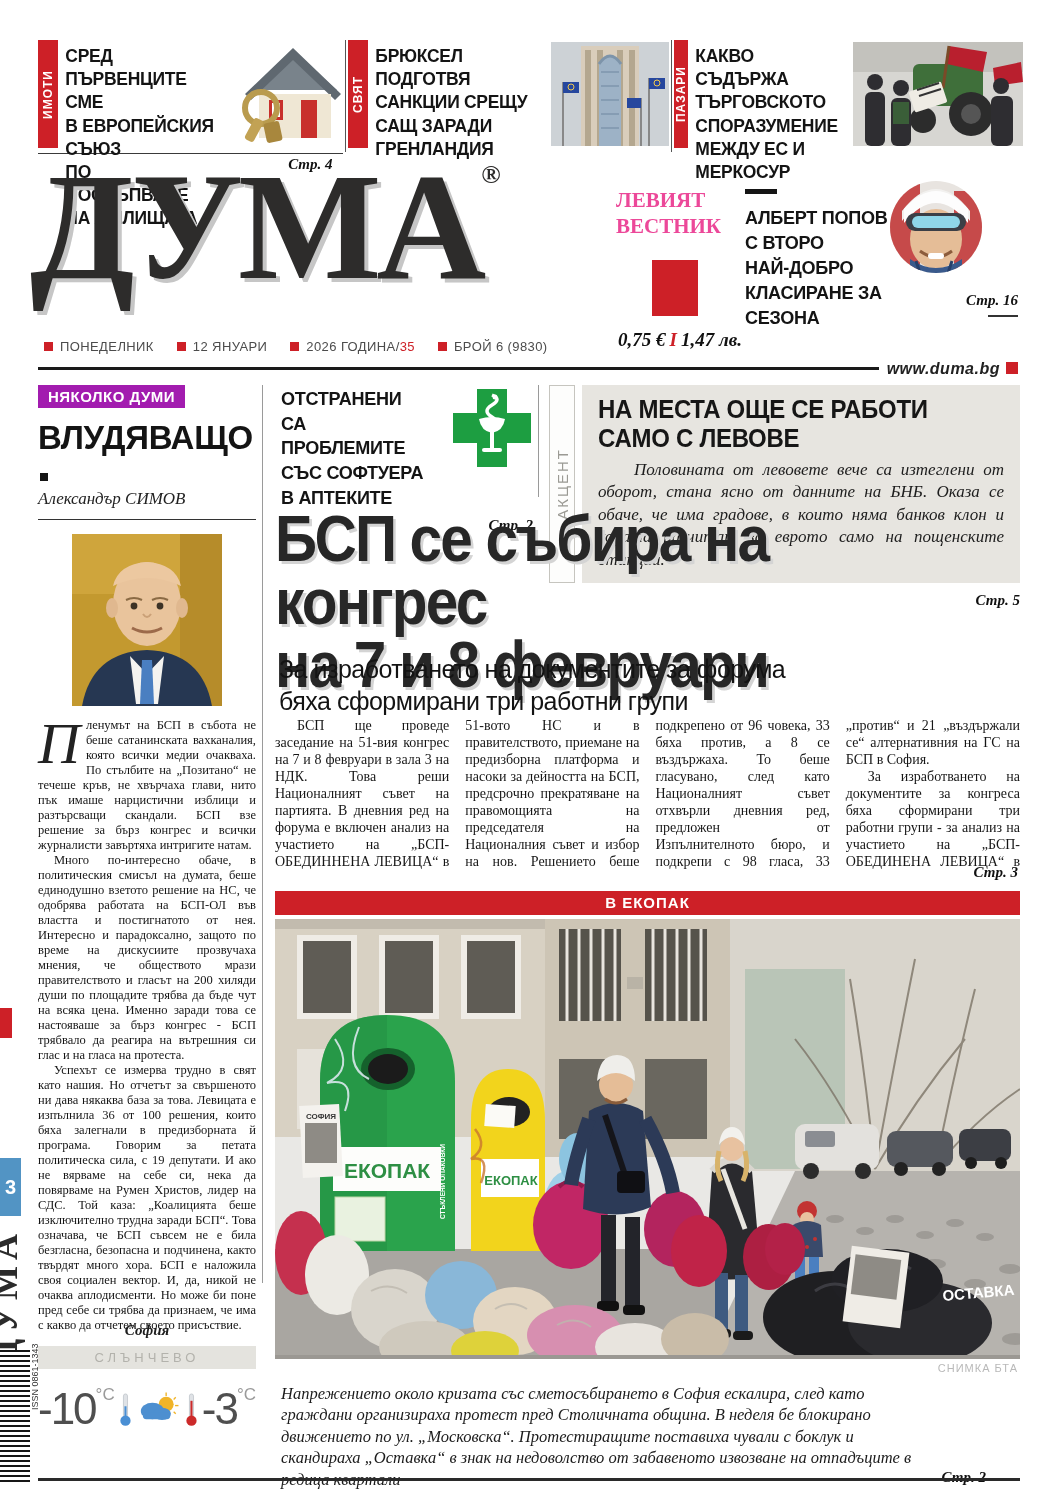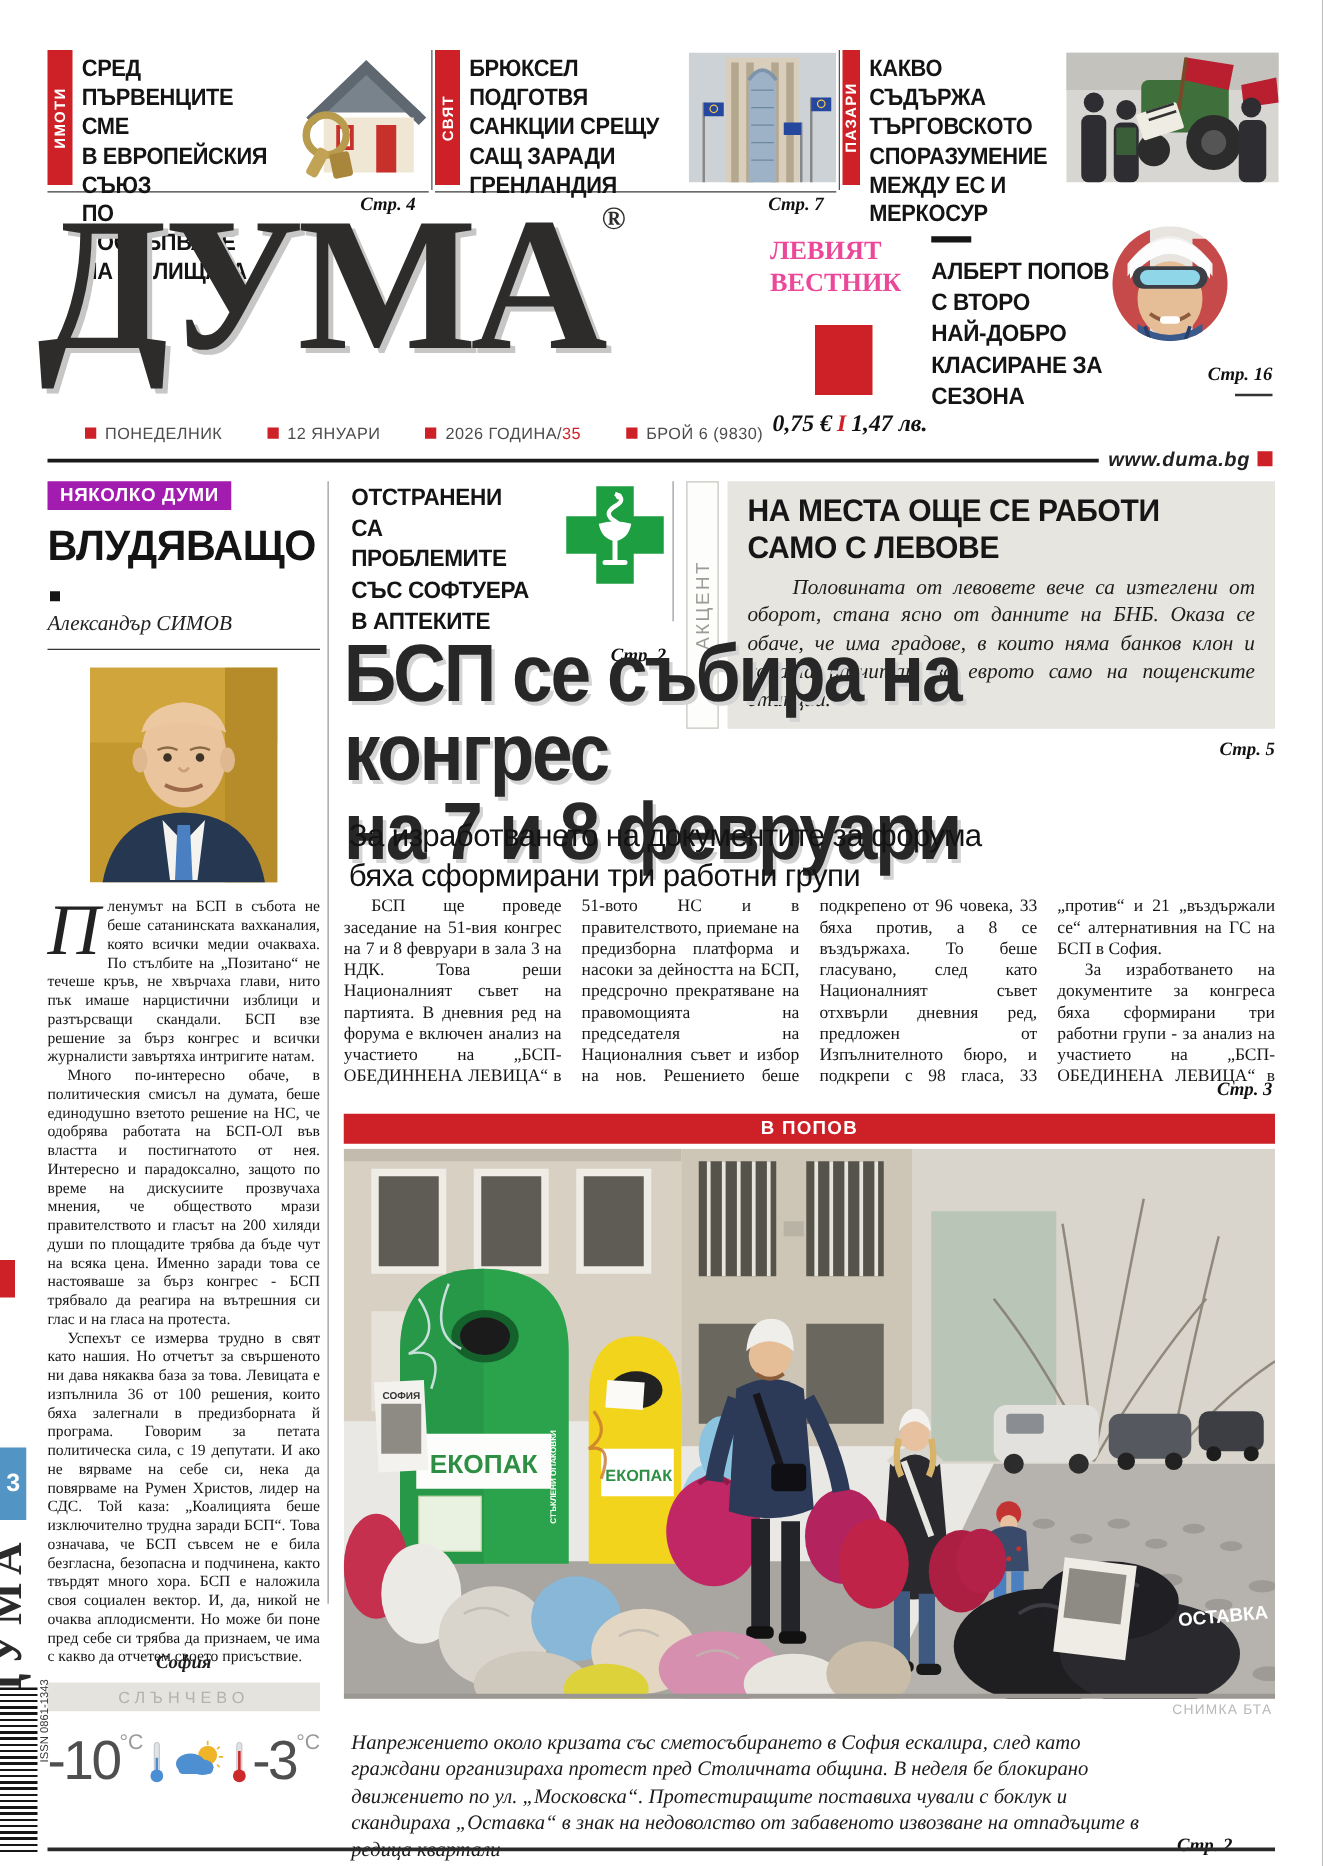--- a/index.html
+++ b/index.html
@@ -29,22 +29,22 @@
         letter-spacing:-5px;color:#2d2c2b;text-shadow:4px 4px 0 #c6c6c6;}
   .logo .reg{font-size:26px;letter-spacing:0;vertical-align:95px;text-shadow:none;color:#2d2c2b;}
   .tagline{position:absolute;left:578px;top:24px;font:700 21px/1.25 "Liberation Serif",serif;color:#ec4899;}
   .redsq{position:absolute;left:614px;top:97px;width:46px;height:56px;background:#cd2027;}
   .sdash{position:absolute;left:707px;top:26px;width:32px;height:5px;background:#151515;}
   .sport-title{position:absolute;left:707px;top:42px;width:215px;font-size:19px;line-height:1.32;
         color:#141414;transform:scaleX(.95);transform-origin:left top;}
   .skier{position:absolute;left:852px;top:18px;}
   .sport-page{position:absolute;left:860px;top:128px;width:120px;text-align:right;}
   .sport-page .dash{width:30px;height:2px;background:#333;margin:6px 0 0 auto;}
-  .dateline{position:absolute;left:6px;top:176px;display:flex;gap:36px;
-        font:400 13px "Liberation Sans",sans-serif;color:#4c4c4c;letter-spacing:.4px;margin-left:24px;}
+  .dateline{position:absolute;left:6px;top:176px;display:flex;gap:23px;
+        font:400 13px "Liberation Sans",sans-serif;color:#4c4c4c;letter-spacing:.4px;}
   .dl-item{display:flex;align-items:center;}
   .sq{display:inline-block;width:9px;height:9px;background:#cd2027;margin-right:7px;}
   .hl{color:#cd2027;}
   .price{position:absolute;left:580px;top:166px;font:700 italic 19px "Liberation Serif",serif;color:#111;}
   .price .pdiv{color:#cd2027;padding:0 4px;}
   .mrule{position:absolute;left:0;right:0;bottom:0;height:3px;background:#1a1a1a;}
   .sitetag{position:absolute;right:0;bottom:-8px;background:#fff;padding:0 2px 0 8px;
         font:700 italic 16px "Liberation Sans",sans-serif;color:#222;letter-spacing:.5px;}
   .wwwsq{display:inline-block;width:12px;height:12px;background:#cd2027;margin-left:6px;}
 
@@ -193,21 +193,20 @@
               <line x1="98" y1="36" x2="98" y2="104" stroke="#888" stroke-width="2"></line>
               <rect x="98" y="36" width="16" height="11" fill="#26479e"></rect>
               <circle cx="106" cy="41" r="3" fill="none" stroke="#f2c94c" stroke-width="1"></circle>
             </g>
           <g>
               <line x1="90" y1="56" x2="90" y2="104" stroke="#888" stroke-width="2"></line>
               <rect x="76" y="56" width="14" height="10" fill="#26479e"></rect>
             </g>
         </svg>
       </div>
-      <div class="tfoot"><span class="pref">Стр. 7</span></div>
     </div>
 
     <div class="tdiv"></div>
 
     <div class="teaser t3">
       <div class="trow">
         <div class="ttag">
             <span>ПАЗАРИ</span>
           </div>
         <div class="ttitle cond pre">КАКВО СЪДЪРЖА
@@ -405,21 +404,21 @@
     <div class="leadhl cond">БСП се събира на конгрес
 на 7 и 8 февруари</div>
     <div class="leaddeck">За изработването на документите за форума
 бяха сформирани три работни групи</div>
     <div class="leadbody">
       <p>БСП ще проведе заседание на 51-вия конгрес на 7 и 8 февруари в зала 3 на НДК. Това реши Националният съвет на партията. В дневния ред на форума е включен анализ на участието на „БСП-ОБЕДИННЕНА ЛЕВИЦА“ в 51-вото НС и в правителството, приемане на предизборна платформа и насоки за дейността на БСП, предсрочно прекратяване на правомощията на председателя на Националния съвет и избор на нов. Решението беше подкрепено от 96 човека, 33 бяха против, а 8 се въздържаха. То беше гласувано, след като Националният съвет отхвърли дневния ред, предложен от Изпълнителното бюро, и подкрепи с 98 гласа, 33 „против“ и 21 „въздържали се“ алтернативния на ГС на БСП в София.</p>
       <p>За изработването на документите за конгреса бяха сформирани три работни групи - за анализ на участието на „БСП-ОБЕДИНЕНА ЛЕВИЦА“ в НС и кабинета с председател Иван Иванов, за подготовка на предизборната платформа, която ще се ръководи от Иван Таков, и за подготовка и организация на конгреса, оглавявана от Иван Пешев. Готовите разработки ще бъдат обсъдени от Националния съвет на 31 януари.</p>
     </div>
     <div class="leadpage"><span class="pref">Стр. 3</span></div>
 
-    <div class="kadr">В ПОПОВ</div>
+    <div class="kadr">В ЕКОПАК</div>
 
     <svg class="photo" width="745" height="440" viewBox="0 0 745 440">
       <rect width="745" height="440" fill="#e9e8e5"></rect>
 
       <rect x="0" y="0" width="270" height="218" fill="#d8d1c3"></rect>
       <rect x="0" y="0" width="270" height="10" fill="#c2bbae"></rect>
       <g>
         <rect x="22" y="16" width="60" height="84" fill="#efece6"></rect>
           <rect x="28" y="22" width="48" height="72" fill="#5f5c55"></rect>
         <rect x="104" y="16" width="60" height="84" fill="#efece6"></rect>

